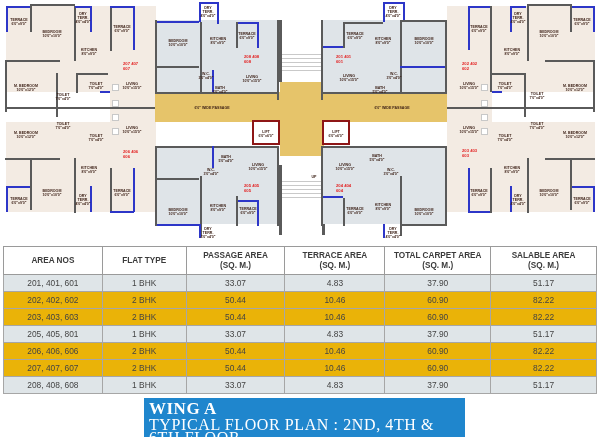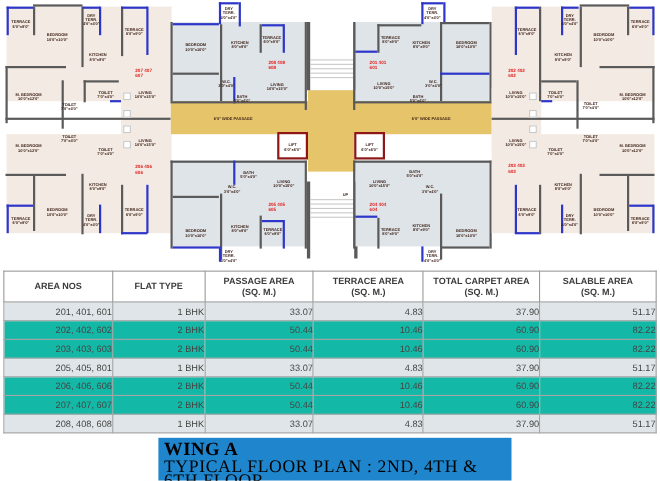--- a/index.html
+++ b/index.html
@@ -18,26 +18,26 @@
   .unit { position: absolute; font-size: 4.2px; font-weight: bold; color: #e32222; line-height: 5px; white-space: pre; }
   .lift { position: absolute; border: 2.5px solid #8e1616; background: #ffffff; }
   .lift .lbl { left: 50%; top: 40%; }
   .stair { position: absolute; border-left: 3px solid #5a5a5a; border-right: 3px solid #5a5a5a; background: #ffffff; }
   .step { position: absolute; left: 0; right: 0; height: 1px; background: #c9c9c9; }
   .sofa { position: absolute; width: 7px; height: 7px; border: 1px solid #c8c8c8; background: #ffffff; }
 
   
   #area-table { position: absolute; left: 3px; top: 246px; width: 594px; border-collapse: collapse; font-size: 8.4px; color: #444; }
   #area-table th { background: #ffffff; font-weight: bold; color: #3b3b3b; height: 28px; border: 1px solid #9a9a9a; line-height: 10px; font-size: 8.2px; }
-  #area-table td { height: 17px; text-align: right; border: 1px solid #a6a6a6; }
+  #area-table td { height: 17px; text-align: center; border: 1px solid #a6a6a6; }
   #area-table tr.r1 td { background: #dfe5e8; }
-  #area-table tr.r2 td { background: #14b8a6; }
+  #area-table tr.r2 td { background: #eab308; }
 
   
-  #banner { position: absolute; left: 144px; top: 398px; width: 321px; height: 39px; background: #1f86cd; color: #000000; font-family: "Liberation Serif", serif; padding-left: 5px; }
+  #banner { position: absolute; left: 144px; top: 398px; width: 321px; height: 39px; background: #1f86cd; color: #ffffff; font-family: "Liberation Serif", serif; padding-left: 5px; }
   #banner .t1 { font-size: 17px; font-weight: bold; letter-spacing: 0.5px; line-height: 19px; margin-top: 1px; }
   #banner .t2 { font-size: 16px; letter-spacing: 0.6px; line-height: 13px; }
 </style>
 </head>
 <body>
 
 <div id="plan">
 
   <div class="corr" style="left:155px; top:92px; width:292px; height:30px;"></div>
   <div class="corr" style="left:280px; top:70px; width:44px; height:86px;"></div>

